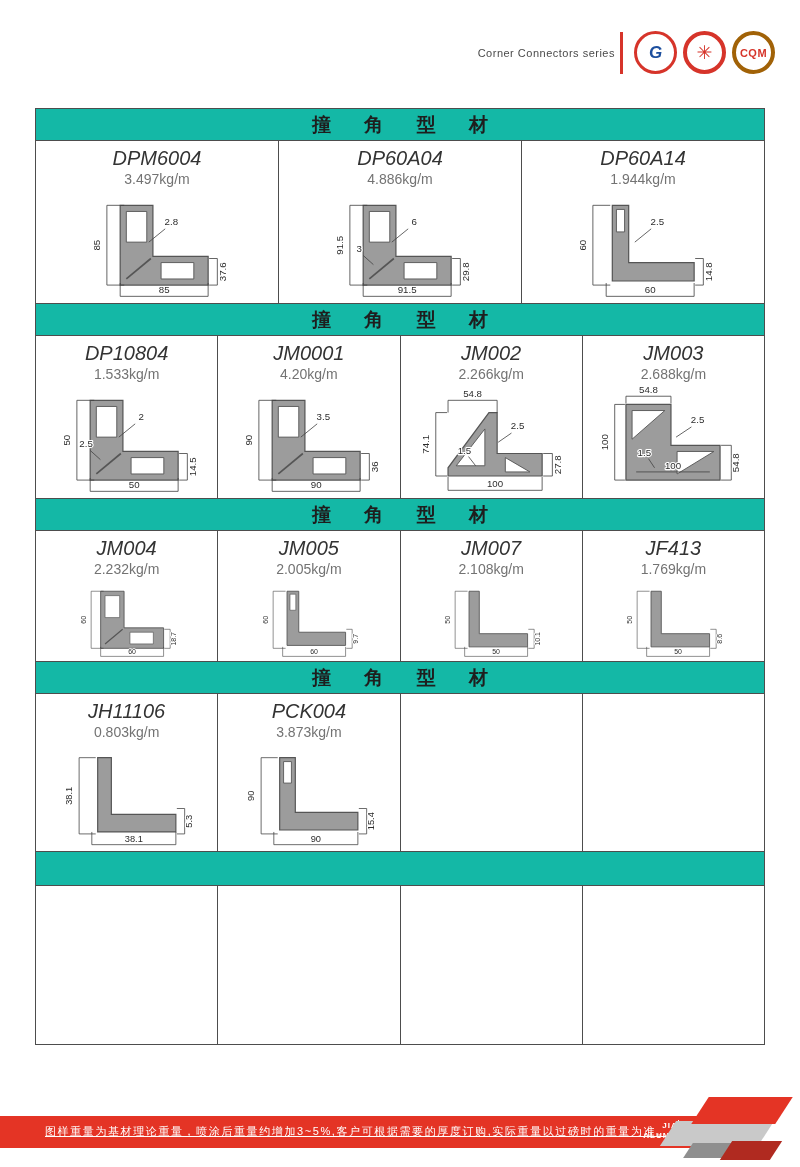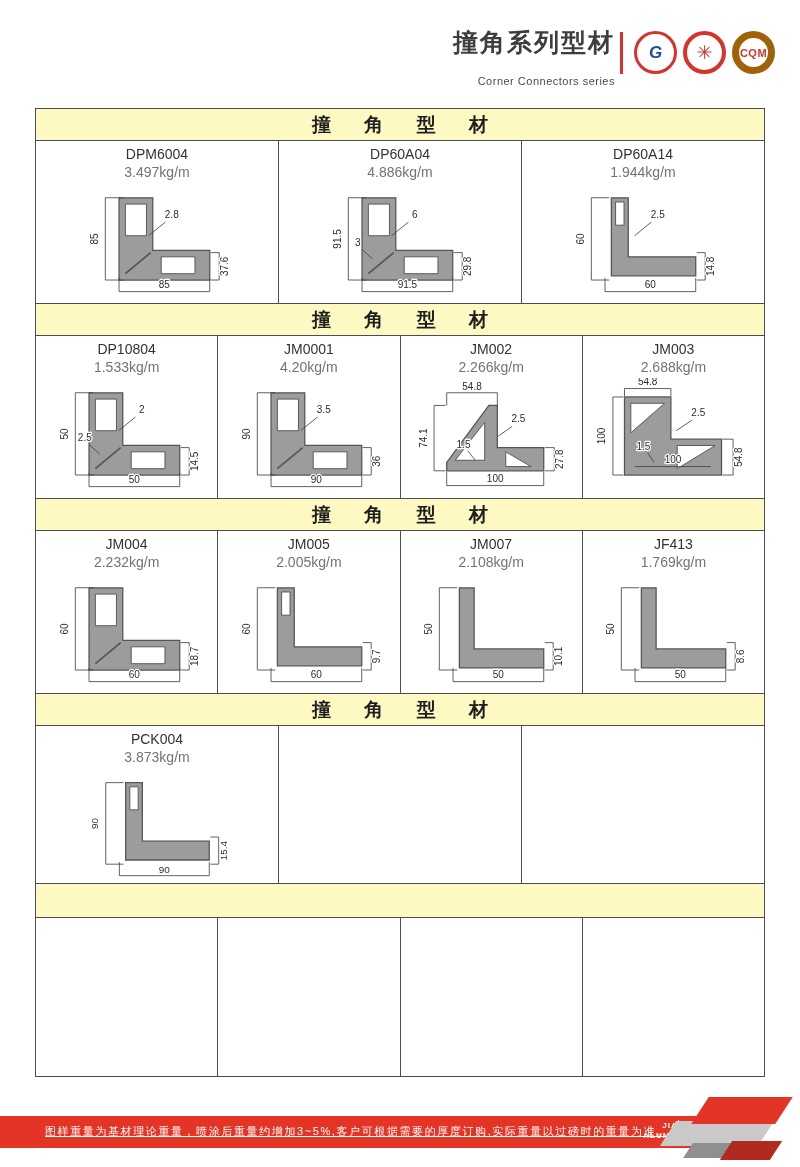--- a/index.html
+++ b/index.html
@@ -9,30 +9,30 @@
   }
   
   .hdr-title{position:absolute;top:29px;right:185px;text-align:right;}
   .hdr-title .cn{font-size:25px;font-weight:bold;color:#3d3d3d;letter-spacing:2px;line-height:1.1;}
   .hdr-title .en{font-size:11px;color:#4a4a4a;letter-spacing:0.5px;margin-top:18px;}
   .hdr-divider{position:absolute;top:32px;left:620px;width:3px;height:42px;background:#d6342a;}
   .hdr-logos{position:absolute;top:31px;left:634px;display:flex;gap:6px;}
   .logo{width:43px;height:43px;border-radius:50%;display:flex;align-items:center;justify-content:center;box-sizing:border-box;}
   .logo.gb{border:3px solid #d6342a;color:#1d4f9e;font-weight:bold;font-style:italic;font-size:17px;}
   .logo.seal{border:4px solid #d6342a;color:#d6342a;font-size:19px;}
-  .logo.cqm{border:7px solid #a16207;color:#d6342a;font-weight:bold;font-size:11px;letter-spacing:0.5px;}
+  .logo.cqm{border:4px solid #a16207;color:#d6342a;font-weight:bold;font-size:11px;letter-spacing:0.5px;}
   
   .profile-table{position:absolute;left:35px;top:108px;width:728px;border:1px solid #4d4d4d;box-sizing:content-box;}
-  .section-header{background:#fef9c3;border-bottom:1px solid #4d4d4d;display:flex;align-items:center;justify-content:center;
+  .section-header{background:#14b8a6;border-bottom:1px solid #4d4d4d;display:flex;align-items:center;justify-content:center;
     font-size:19px;font-weight:bold;color:#1e1e1e;letter-spacing:14px;text-indent:14px;box-sizing:border-box;}
   .p-row{display:flex;border-bottom:1px solid #4d4d4d;box-sizing:border-box;}
   .p-row:last-child{border-bottom:none;}
   .p-cell{flex:1 1 0;border-right:1px solid #4d4d4d;display:flex;flex-direction:column;align-items:center;padding-top:5px;box-sizing:border-box;min-width:0;}
   .p-cell:last-child{border-right:none;}
-  .p-name{font-size:14px;color:#333;line-height:1.25;}
+  .p-name{font-size:20px;color:#333;line-height:1.25;font-style:italic;}
   .p-weight{font-size:14px;color:#737373;line-height:1.25;}
   .p-draw{margin-top:2px;}
   .shape-fill{fill:#9c9c9c;stroke:#555;stroke-width:1.2;}
   .shape-cut{fill:#fff;stroke:#555;stroke-width:0.9;}
   .shape-line{stroke:#555;stroke-width:1.6;fill:none;}
   .dim-line{stroke:#444;stroke-width:0.8;fill:none;}
   .dim{font-size:9.5px;fill:#2c2c2c;paint-order:stroke;stroke:#fff;stroke-width:2.2px;stroke-linejoin:round;font-family:"Liberation Sans",sans-serif;}
   
   .footer-bar{position:absolute;left:0;top:1116px;width:752px;height:32px;background:#e43425;
     clip-path:polygon(0 0,100% 0,calc(100% - 20px) 100%,0 100%);z-index:1;}
@@ -43,21 +43,20 @@
   .deco{position:absolute;transform:skewX(-33deg);}
   .deco.red-top{left:700px;top:1097px;width:84px;height:27px;background:#e43425;z-index:3;}
   .deco.gray-mid{left:668px;top:1121px;width:98px;height:25px;background:#c9c9c9;z-index:2;}
   .deco.gray-small{left:688px;top:1143px;width:44px;height:15px;background:#8f8f8f;z-index:2;}
   .deco.dark-red{left:726px;top:1141px;width:50px;height:19px;background:#b02a20;z-index:3;}
 </style>
 </head>
 <body>
 
 <div class="hdr-title">
-  <div class="cn">撞角系列型材</div>
   <div class="en">Corner  Connectors  series</div>
 </div>
 <div class="hdr-divider"></div>
 <div class="hdr-logos">
   <div class="logo gb">G</div>
   <div class="logo seal">✳</div>
   <div class="logo cqm">CQM</div>
 </div>
 
 <div class="profile-table" id="profile-table">
@@ -239,21 +238,21 @@
           <line x1="133" y1="92" x2="123" y2="92" class="dim-line"></line>
           <text x="141" y="75" class="dim" text-anchor="middle" transform="rotate(-90 141 75)">54.8</text>
           <line x1="94" y1="40" x2="79" y2="50" class="dim-line"></line>
           <text x="100" y="36" class="dim" text-anchor="middle">2.5</text>
           <line x1="52" y1="71" x2="58" y2="80" class="dim-line"></line>
           <text x="48" y="68" class="dim" text-anchor="middle">1.5</text>
         </svg>
       </div>
     </div>
     <div class="section-header" style="height: 32px;">撞 角 型 材</div>
-    <div class="p-row" style="height: 163px;">
+    <div class="p-row" style="height: 131px;">
       <div class="p-cell">
         <div class="p-name">JM004</div>
         <div class="p-weight">2.232kg/m</div>
         <svg width="172" height="116" viewBox="0 0 152 110" class="p-draw">
           <path d="M40,14 H72 V64 H126 V92 H40 Z" class="shape-fill"></path>
           <path d="M46,20 H66 V50 H46 Z" class="shape-cut"></path>
           <path d="M80,70 H112 V86 H80 Z" class="shape-cut"></path>
           <line x1="46" y1="86" x2="70" y2="66" class="shape-line"></line>
           <line x1="27" y1="14" x2="27" y2="92" class="dim-line"></line>
           <line x1="27" y1="14" x2="44" y2="14" class="dim-line"></line>
@@ -323,20 +322,39 @@
           <text x="83" y="100" class="dim" text-anchor="middle">50</text>
           <line x1="135" y1="66" x2="135" y2="92" class="dim-line"></line>
           <line x1="135" y1="66" x2="127" y2="66" class="dim-line"></line>
           <line x1="135" y1="92" x2="127" y2="92" class="dim-line"></line>
           <text x="143" y="79" class="dim" text-anchor="middle" transform="rotate(-90 143 79)">8.6</text>
         </svg>
       </div>
     </div>
     <div class="section-header" style="height: 32px;">撞 角 型 材</div>
     <div class="p-row" style="height: 158px;">
+      <div class="p-cell">
+        <div class="p-name">JH11106</div>
+        <div class="p-weight">0.803kg/m</div>
+        <svg width="172" height="116" viewBox="0 0 152 110" class="p-draw">
+          <path d="M46,14 H60 V72 H126 V90 H46 Z" class="shape-fill"></path>
+          <line x1="27" y1="14" x2="27" y2="92" class="dim-line"></line>
+          <line x1="27" y1="14" x2="44" y2="14" class="dim-line"></line>
+          <line x1="27" y1="92" x2="44" y2="92" class="dim-line"></line>
+          <text x="20" y="53" class="dim" text-anchor="middle" transform="rotate(-90 20 53)">38.1</text>
+          <line x1="40" y1="103" x2="126" y2="103" class="dim-line"></line>
+          <line x1="40" y1="103" x2="40" y2="90" class="dim-line"></line>
+          <line x1="126" y1="103" x2="126" y2="90" class="dim-line"></line>
+          <text x="83" y="100" class="dim" text-anchor="middle">38.1</text>
+          <line x1="135" y1="66" x2="135" y2="92" class="dim-line"></line>
+          <line x1="135" y1="66" x2="127" y2="66" class="dim-line"></line>
+          <line x1="135" y1="92" x2="127" y2="92" class="dim-line"></line>
+          <text x="143" y="79" class="dim" text-anchor="middle" transform="rotate(-90 143 79)">5.3</text>
+        </svg>
+      </div>
       <div class="p-cell">
         <div class="p-name">PCK004</div>
         <div class="p-weight">3.873kg/m</div>
         <svg width="172" height="116" viewBox="0 0 152 110" class="p-draw">
           <path d="M46,14 H62 V70 H126 V88 H46 Z" class="shape-fill"></path>
           <path d="M50,18 H58 V40 H50 Z" class="shape-cut"></path>
           <line x1="27" y1="14" x2="27" y2="92" class="dim-line"></line>
           <line x1="27" y1="14" x2="44" y2="14" class="dim-line"></line>
           <line x1="27" y1="92" x2="44" y2="92" class="dim-line"></line>
           <text x="20" y="53" class="dim" text-anchor="middle" transform="rotate(-90 20 53)">90</text>

